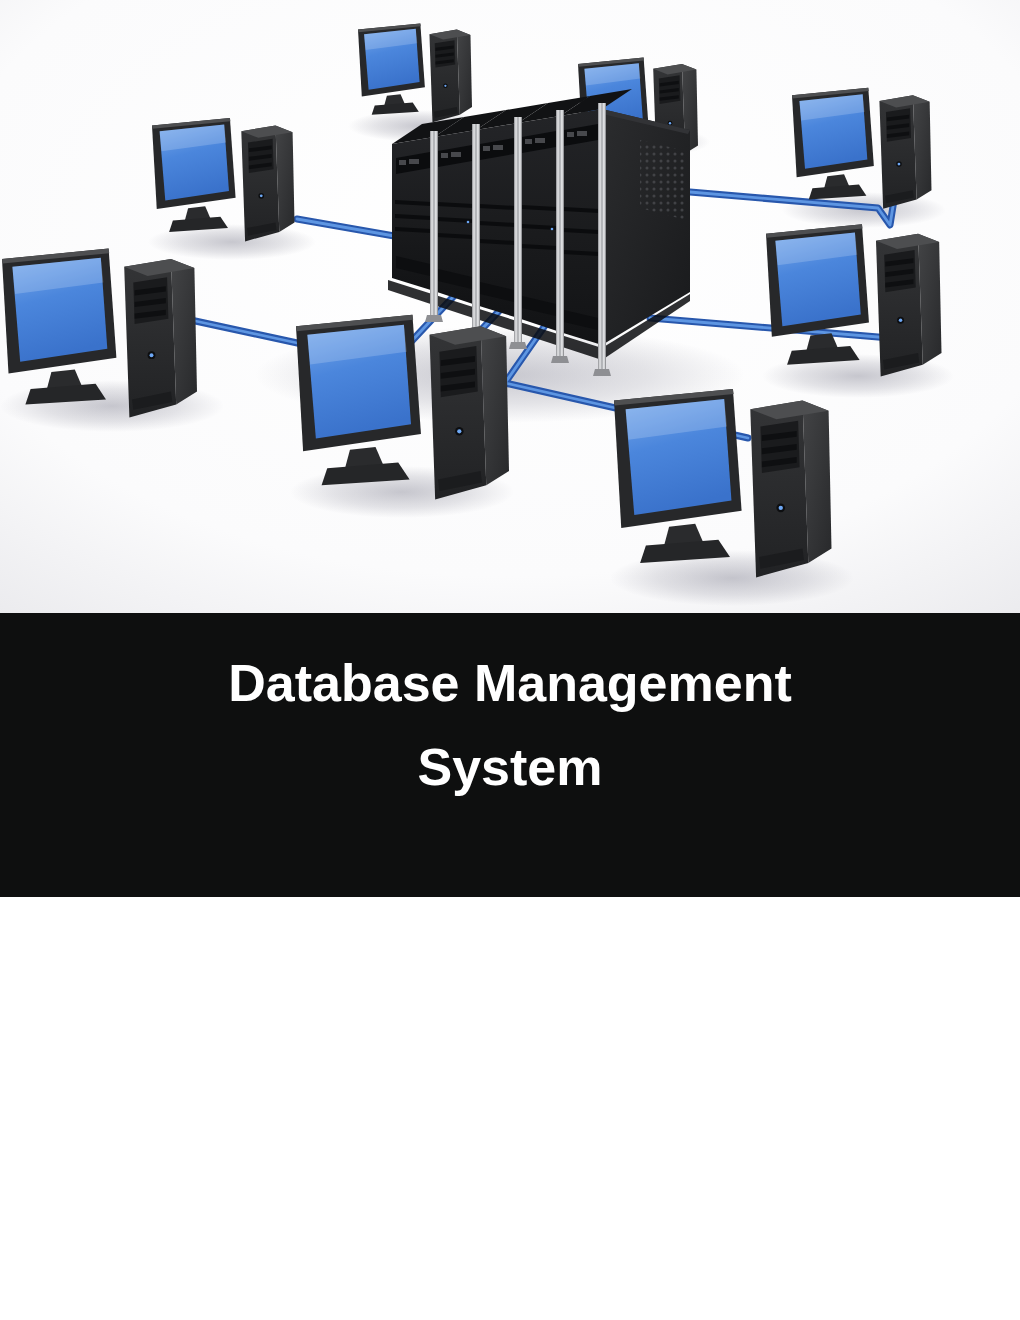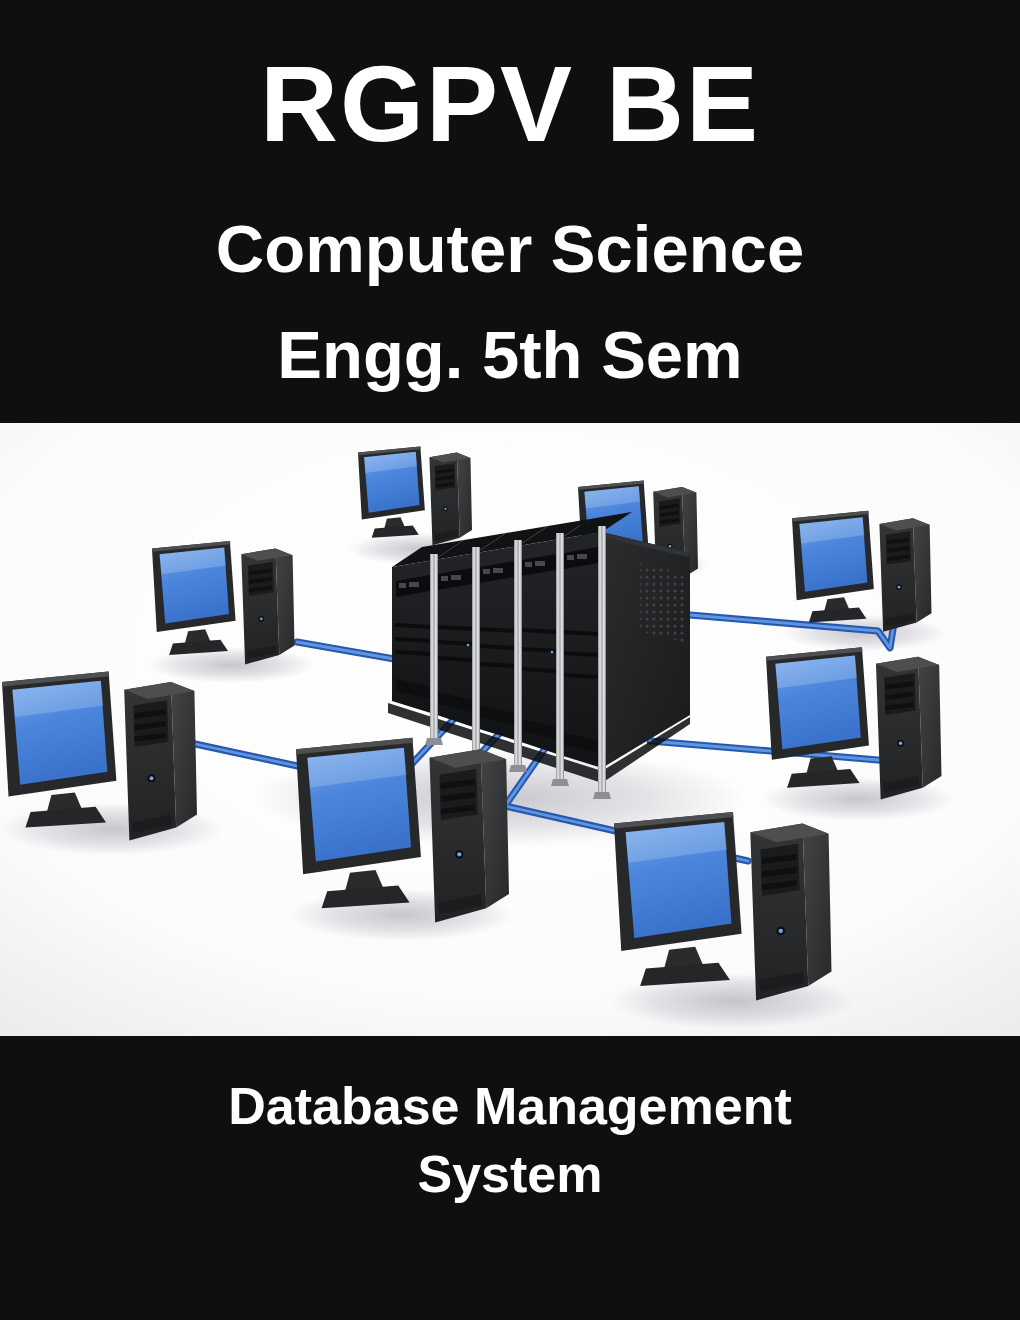--- a/index.html
+++ b/index.html
@@ -12,32 +12,27 @@
   .band { background:#0e0f0f; color:#ffffff; text-align:center; box-sizing:border-box; }
   .top-band { height:423px; padding-top:50px; }
   .cover-title { margin:0; font-size:108px; font-weight:700; line-height:1; letter-spacing:2px; }
   .cover-sub { font-size:67px; font-weight:700; line-height:1; }
   .sub1 { margin-top:57px; }
   .sub2 { margin-top:39px; }
   .illustration { height:613px; background:#ffffff; position:relative; }
   .illustration svg { display:block; }
   .bottom-band { height:284px; padding-top:44px; }
   .bottom-line { font-size:52px; font-weight:700; line-height:1; }
-  .bl2 { margin-top:16px; }
+  .bl2 { margin-top:32px; }
 </style>
 </head>
 <body>
 
 <div class="cover">
 
-  <header class="band top-band">
-    <h1 class="cover-title">RGPV BE</h1>
-    <div class="cover-sub sub1">Computer Science</div>
-    <div class="cover-sub sub2">Engg. 5th Sem</div>
-  </header>
 
   <main class="illustration">
     <svg width="1020" height="613" viewBox="0 430 1020 613" xmlns="http://www.w3.org/2000/svg">
       <defs>
         <radialGradient id="floorGrad" cx="50%" cy="38%" r="80%">
           <stop offset="0%" stop-color="#ffffff"></stop>
           <stop offset="70%" stop-color="#fbfbfc"></stop>
           <stop offset="100%" stop-color="#ebebee"></stop>
         </radialGradient>
         <radialGradient id="shadow" cx="50%" cy="50%" r="50%">

